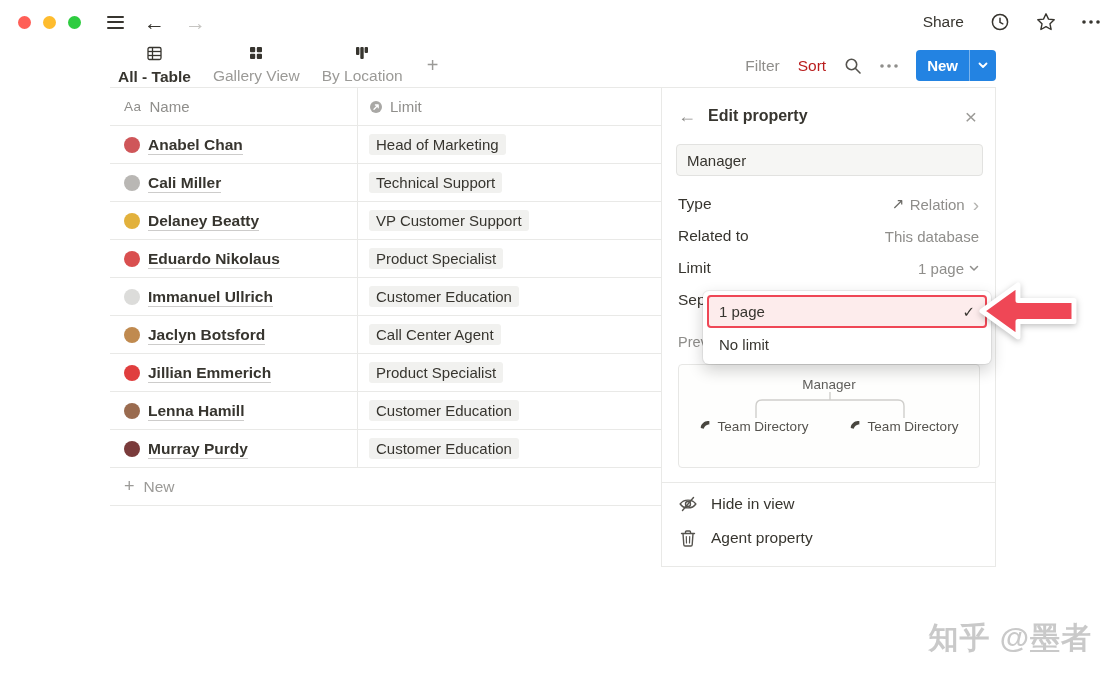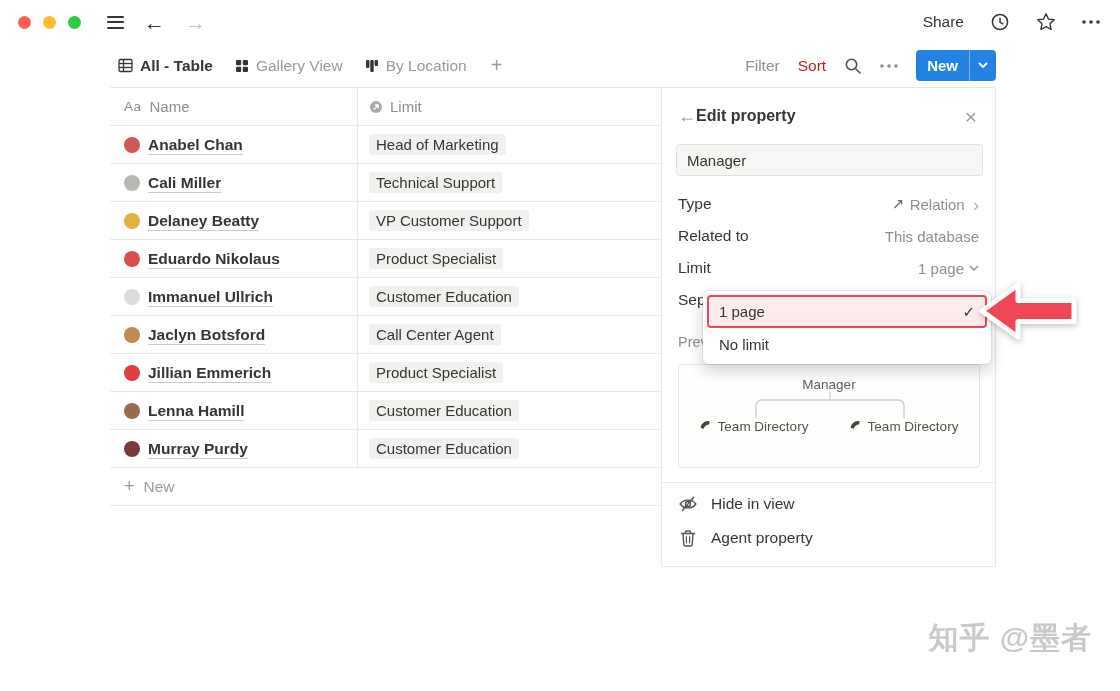--- a/index.html
+++ b/index.html
@@ -14,21 +14,21 @@
   .hamburger i { display:block; width:17px; height:2px; background:#37352f; border-radius:1px; }
   .nav-arrow { font-size:21px; line-height:1; margin-left:20px; }
   .nav-arrow.back { color:#37352f; }
   .nav-arrow.fwd { color:#c6c5c2; }
   .chrome-right { margin-left:auto; display:flex; align-items:center; gap:26px; }
   .share { font-size:15.5px; color:#37352f; }
   .icon-btn { display:inline-flex; align-items:center; color:#37352f; }
 
   
   .toolbar { position:absolute; top:44px; left:110px; width:886px; height:44px; border-bottom:1px solid #e9e9e7; display:flex; align-items:center; padding-left:8px; }
-  .tab { display:flex; align-items:center; gap:7px; font-size:15.5px; margin-right:22px; color:#9b9a97; }
+  .tab { display:flex; align-items:center; gap:7px; font-size:15.5px; margin-right:22px; color:#9b9a97;flex-direction:column; }
   .tab.active { color:#37352f; font-weight:600; }
   .add-view { font-size:20px; color:#9b9a97; margin-left:2px; }
   .toolbar-right { margin-left:auto; display:flex; align-items:center; gap:18px; }
   .filter { font-size:15.5px; color:#8f8e8b; }
   .sort { font-size:15.5px; }
   .tb-icon { display:inline-flex; align-items:center; color:#55534e; }
   .tb-dots { color:#8f8e8b; }
   .new-btn { display:flex; align-items:stretch; border-radius:4px; overflow:hidden; color:#fff; height:31px; }
   .new-main { padding:0 11px; display:flex; align-items:center; font-size:15px; font-weight:600; }
   .new-chev { padding:0 8px; display:flex; align-items:center; border-left:1px solid rgba(255,255,255,.4); }
@@ -43,21 +43,21 @@
   .avatar { width:16px; height:16px; border-radius:50%; flex:none; }
   .pname { font-weight:600; color:#37352f; border-bottom:1px solid rgba(55,53,47,.25); line-height:19px; white-space:nowrap; }
   .pill { background:#f1f1ef; border-radius:3px; padding:2px 7px; font-size:15px; color:#37352f; white-space:nowrap; }
   .new-row { display:flex; height:38px; align-items:center; gap:9px; padding-left:14px; color:#9b9a97; font-size:15.5px; border-bottom:1px solid #e9e9e7; }
   .new-row .plus { font-size:18px; }
 
   
   .panel { position:absolute; top:88px; left:661px; width:335px; height:479px; background:#fff; border-left:1px solid #e9e9e7; border-right:1px solid #e9e9e7; border-bottom:1px solid #e9e9e7; }
   .panel-header { height:46px; display:flex; align-items:center; padding:10px 18px 0 16px; }
   .panel-back { font-size:18px; color:#8f8e8b; }
-  .panel-title { font-size:16px; font-weight:700; color:#37352f; }
+  .panel-title { font-size:16px; font-weight:700; margin-left:12px; color:#37352f; }
   .panel-close { margin-left:auto; font-size:21px; color:#9b9a97; line-height:1; }
   .name-input { display:block; width:307px; margin:10px 14px 0; height:32px; background:#f6f6f4; border:1px solid #e2e2e0; border-radius:4px; padding:0 10px; font-size:15px; color:#37352f; font-family:inherit; outline:none; }
   .prop-rows { margin-top:12px; }
   .prop-row { height:32px; display:flex; align-items:center; padding:0 16px; font-size:15.5px; }
   .prop-label { color:#37352f; }
   .prop-value { margin-left:auto; display:flex; align-items:center; gap:5px; color:#8f8e8b; font-size:15px; }
   .rel-arrow { color:#6e6d69; font-size:15px; }
   .chev-right { color:#b5b4b1; font-size:19px; line-height:1; margin-left:3px; }
   .prev-label { margin-top:14px; height:24px; line-height:24px; padding:0 16px; color:#8f8e8b; font-size:14.5px; }
   .preview-box { margin:10px 16px 0; width:302px; height:104px; border:1px solid #e7e7e5; border-radius:4px; background:#fefefd; overflow:hidden; }

